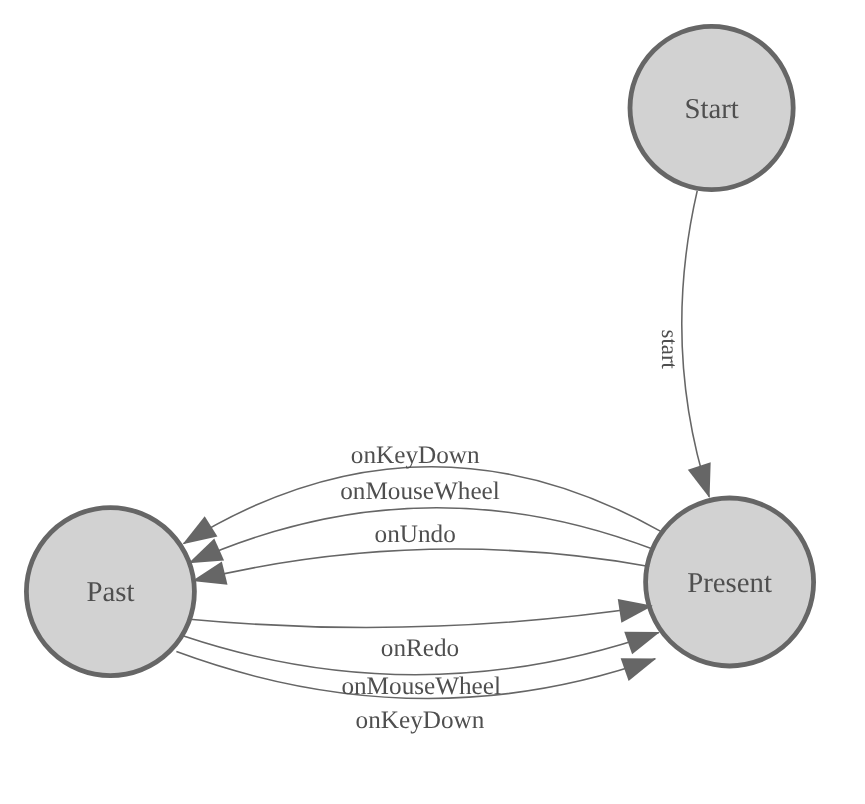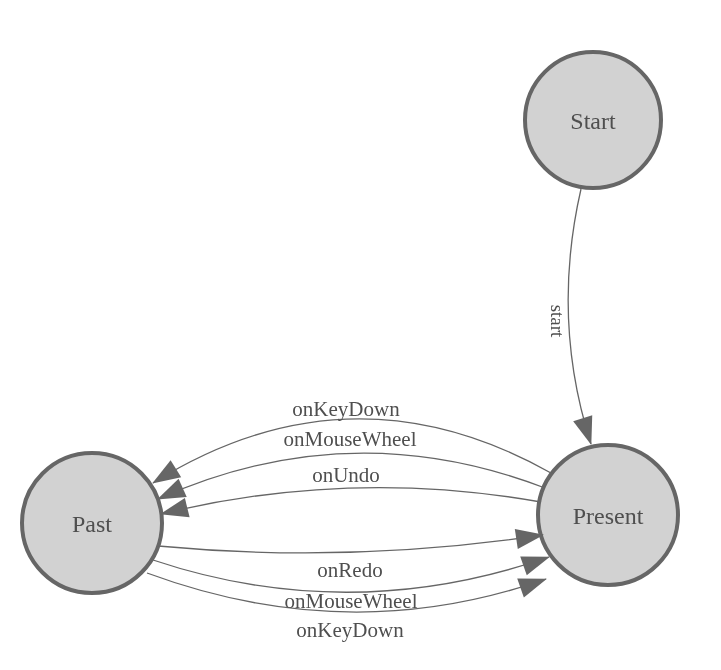--- a/index.html
+++ b/index.html
@@ -6,21 +6,20 @@
     margin: 0;
     padding: 0;
     background: var(--background, #ffffff);
   }
   .stage {
     position: relative;
     width: 721px;
     height: 634px;
     background: var(--background, #ffffff);
     font-family: "Liberation Serif", "DejaVu Serif", serif;
-    margin-top: 30px;
   }
   svg { display: block; }
   .node-circle {
     fill: var(--node-fill, #d2d2d2);
     stroke: var(--node-stroke, #666666);
     stroke-width: 4;
   }
   .edge-path {
     fill: none;
     stroke: var(--edge-stroke, #666666);

